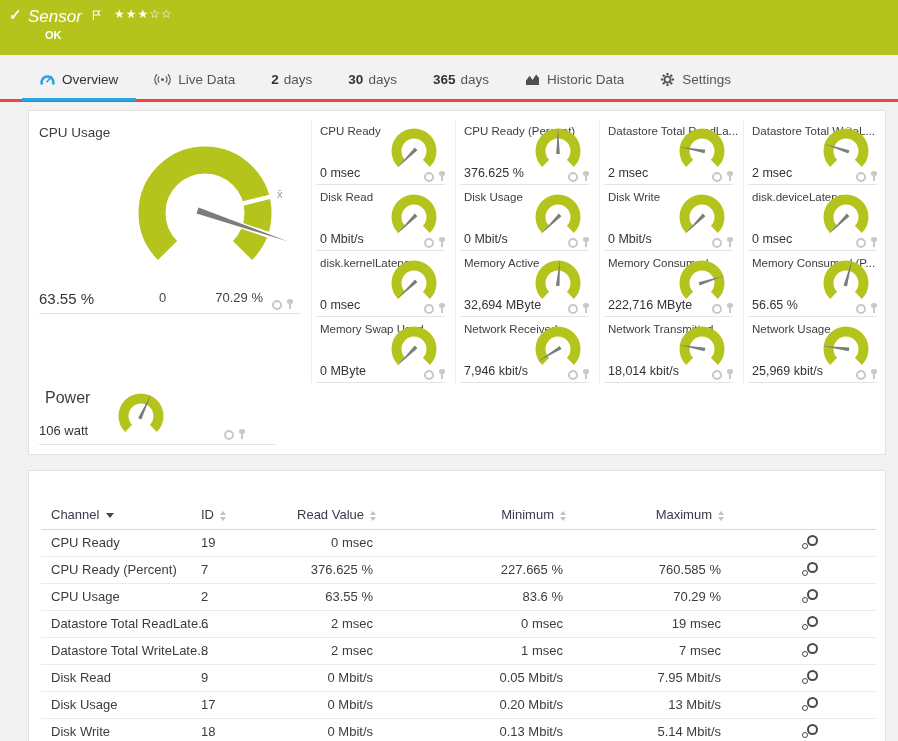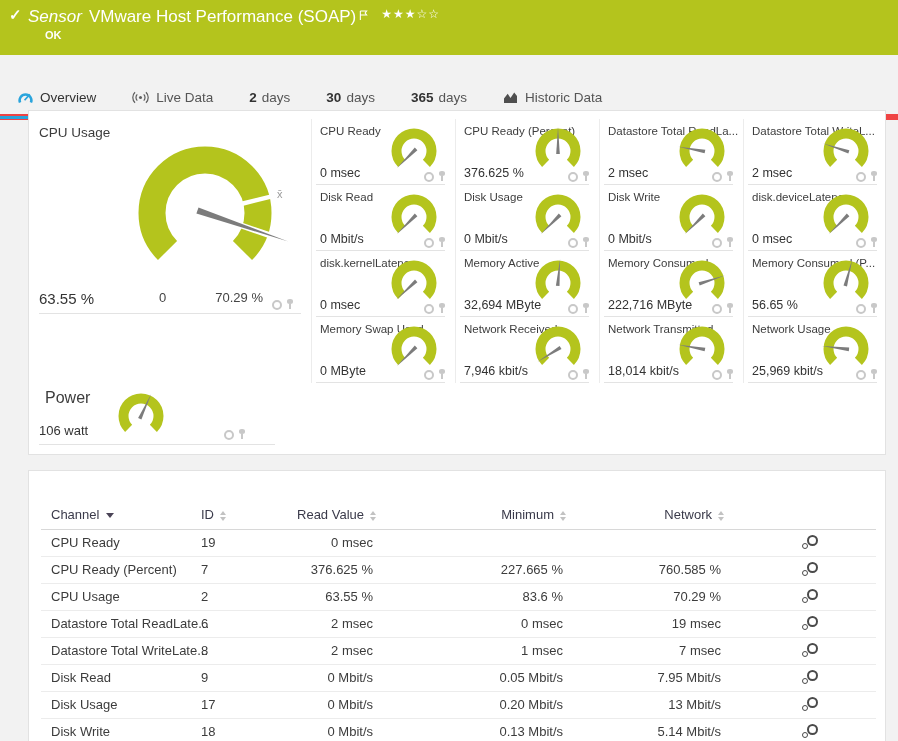--- a/index.html
+++ b/index.html
@@ -10,21 +10,21 @@
   #header{position:absolute;left:0;top:0;width:898px;height:55px;background:#b4c41d;color:#fff}
   #hdr-check{position:absolute;left:9px;top:6px;font-size:15px;font-weight:bold}
   #hdr-line{position:absolute;left:28px;top:3px;display:flex;align-items:flex-start;white-space:nowrap}
   #hdr-kind{font-style:italic;font-size:17px;line-height:27px;margin-right:7px}
   #hdr-title{font-size:17px;line-height:27px}
   #hdr-flag{margin:4px 0 0 3px}
   #hdr-stars{font-size:12px;margin:4px 0 0 13px;letter-spacing:1px}
   #hdr-status{position:absolute;left:45px;top:29px;font-size:11px;font-weight:bold}
 
   
-  #tabbar{position:absolute;left:0;top:79px;width:898px;height:41px;display:flex;box-sizing:border-box;border-bottom:6px solid #ef4444}
+  #tabbar{position:absolute;left:0;top:61px;width:898px;height:41px;display:flex;padding-left:22px;box-sizing:border-box;border-bottom:3px solid #ef4444}
   .tab{display:flex;align-items:center;padding:0 18px;font-size:13.5px;color:#555;cursor:pointer;height:37px;border-bottom:3px solid transparent;white-space:nowrap}
   .tab.active{border-bottom-color:#2aa4dc;color:#333}
   .tab svg{margin-right:7px;flex:none}
   .tab-num{font-weight:bold;color:#333;margin-right:5px}
 
   
   .panel{position:absolute;background:#fff;border:1px solid #e2e2e2;box-sizing:border-box}
   #gauge-panel{left:28px;top:110px;width:858px;height:345px}
   #table-panel{left:28px;top:470px;width:858px;height:321px;overflow:hidden}
 
@@ -80,21 +80,20 @@
 </style>
 </head>
 <body>
 
 <div id="screen">
 
   <div id="header">
     <span id="hdr-check">✓</span>
     <div id="hdr-line">
       <span id="hdr-kind">Sensor</span>
-      <span id="hdr-title">VMware Host Performance (SOAP)</span>
       <span id="hdr-flag"><svg width="9" height="11" viewBox="0 0 10 12">
             <path d="M1.5 1 V11 M1.5 1 H8.5 L6.8 3.2 L8.5 5.4 H1.5" stroke="#fff" fill="none" stroke-width="1.2"></path>
           </svg></span>
       <span id="hdr-stars">★★★☆☆</span>
     </div>
     <span id="hdr-status">OK</span>
   </div>
 
   <div id="tabbar">
       <div class="tab active">
@@ -124,20 +123,34 @@
       </div>
       <div class="tab">
         <span class="tab-num">365</span>
         <span class="tab-label">days</span>
       </div>
       <div class="tab">
         <svg width="15" height="13" viewBox="0 0 16 14">
           <path d="M1 13 L1 8 L5 3 L8 7.5 L12 1.5 L15 5.5 L15 13 Z" fill="#4f4f4f"></path>
         </svg>
         <span class="tab-label">Historic Data</span>
+      </div>
+      <div class="tab">
+        <svg width="15" height="15" viewBox="0 0 16 16">
+          <circle cx="8" cy="8" r="3.2" fill="none" stroke="#4f4f4f" stroke-width="1.8"></circle>
+          <line x1="12.4" y1="8.0" x2="15.0" y2="8.0" stroke="#4f4f4f" stroke-width="2.2"></line>
+          <line x1="11.1" y1="11.1" x2="12.9" y2="12.9" stroke="#4f4f4f" stroke-width="2.2"></line>
+          <line x1="8.0" y1="12.4" x2="8.0" y2="15.0" stroke="#4f4f4f" stroke-width="2.2"></line>
+          <line x1="4.9" y1="11.1" x2="3.1" y2="12.9" stroke="#4f4f4f" stroke-width="2.2"></line>
+          <line x1="3.6" y1="8.0" x2="1.0" y2="8.0" stroke="#4f4f4f" stroke-width="2.2"></line>
+          <line x1="4.9" y1="4.9" x2="3.1" y2="3.1" stroke="#4f4f4f" stroke-width="2.2"></line>
+          <line x1="8.0" y1="3.6" x2="8.0" y2="1.0" stroke="#4f4f4f" stroke-width="2.2"></line>
+          <line x1="11.1" y1="4.9" x2="12.9" y2="3.1" stroke="#4f4f4f" stroke-width="2.2"></line>
+        </svg>
+        <span class="tab-label">Settings</span>
       </div>
     </div>
 
   <div id="gauge-panel" class="panel">
     <div id="big-tile">
       <span id="big-title">CPU Usage</span>
       <div id="big-gauge-svg"><svg width="200" height="170" viewBox="0 0 200 170">
             <path d="M 62.52 125.48 A 53 53 0 1 1 137.48 125.48" stroke="#b4c41d" stroke-width="27" fill="none"></path>
             <line x1="134.93064614593587" y1="79.29081175841196" x2="169.86129229187173" y2="70.58162351682391" stroke="#ffffff" stroke-width="4.5"></line>
             <line x1="134.0386687215754" y1="99.72045356045763" x2="168.0773374431508" y2="111.44090712091526" stroke="#ffffff" stroke-width="6"></line>
@@ -379,21 +392,21 @@
         </div>
       </div>
   </div>
 
   <div id="table-panel" class="panel">
     <div id="thead" class="tgrid">
         <span class="hc h-channel"><span>Channel</span><span class="sort-desc"></span></span>
         <span class="hc h-id"><span>ID</span><span class="sort-both"><i class="up"></i><i class="dn"></i></span></span>
         <span class="hc h-last"><span>Read Value</span><span class="sort-both"><i class="up"></i><i class="dn"></i></span></span>
         <span class="hc h-min"><span>Minimum</span><span class="sort-both"><i class="up"></i><i class="dn"></i></span></span>
-        <span class="hc h-max"><span>Network</span><span class="sort-both"><i class="up"></i><i class="dn"></i></span></span>
+        <span class="hc h-max"><span>Maximum</span><span class="sort-both"><i class="up"></i><i class="dn"></i></span></span>
       </div>
     <div id="tbody">
         <div class="tgrid trow" style="top:58px">
           <span class="tc c-channel">CPU Ready</span>
           <span class="tc c-id">19</span>
           <span class="tc c-last">0 msec</span>
           <span class="tc c-min"></span>
           <span class="tc c-max"></span>
           <span class="row-gears">
             <i class="g1"></i>

